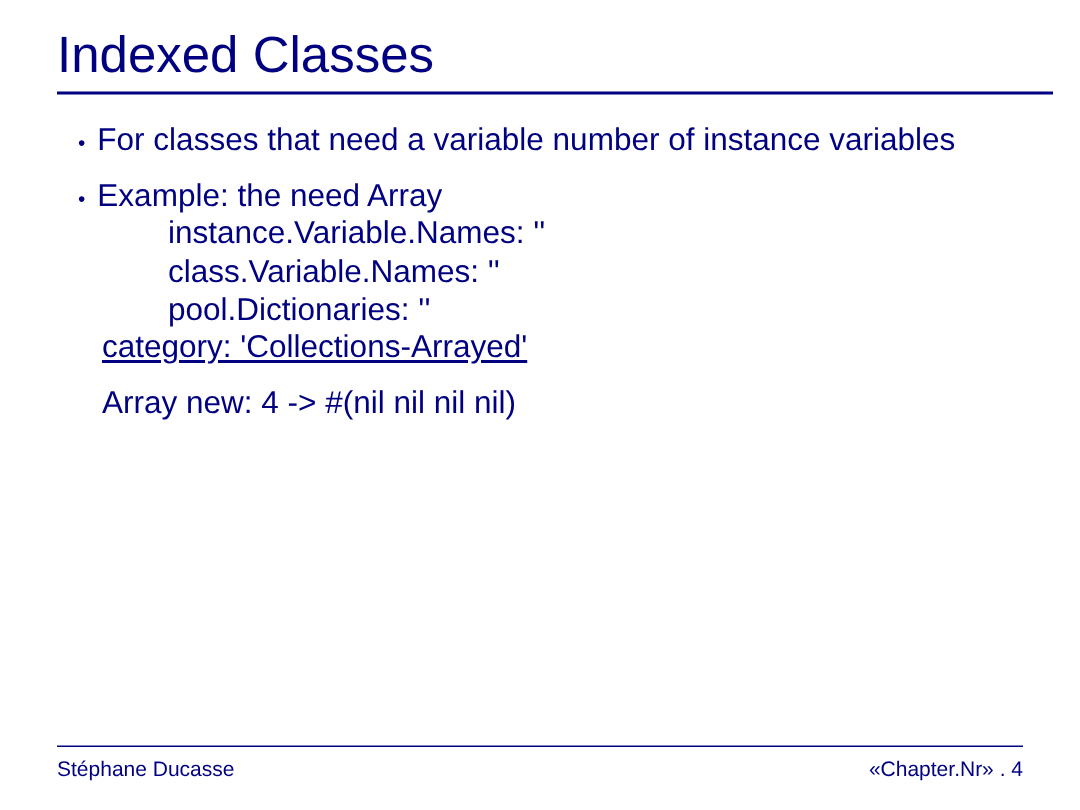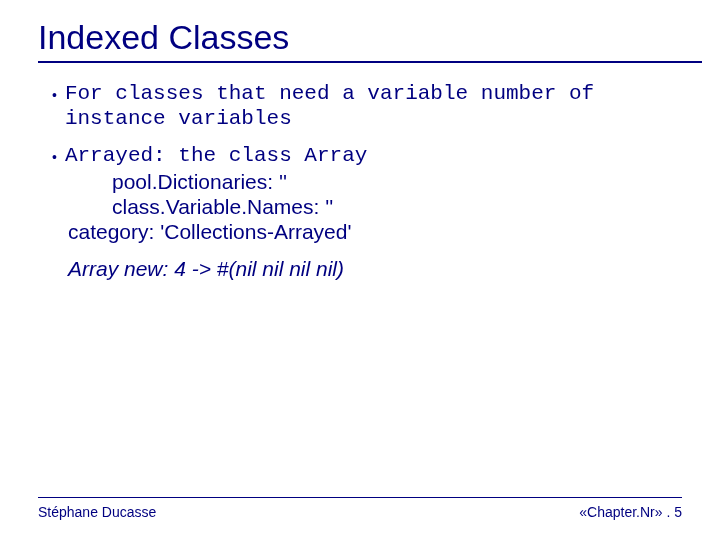--- a/index.html
+++ b/index.html
@@ -39,21 +39,20 @@
     margin-bottom: 12px;
   }
   .bullet-dot {
     font-size: 14px;
     margin-right: 8px;
     margin-top: 6px;
     flex: 0 0 auto;
   }
   .bullet-text {
     flex: 1 1 auto;
-    font-family: Liberation Mono, monospace;
   }
   .code-block {
     margin-left: 0;
     margin-bottom: 12px;
   }
   .indent1 { margin-left: 60px; }
   .footer {
     position: absolute;
     left: 38px;
     right: 38px;
@@ -81,36 +80,37 @@
 
   <div class="content">
 
     <div class="bullet-row">
       <span class="bullet-dot">•</span>
       <span class="bullet-text">For classes that need a variable number of instance variables</span>
     </div>
 
     <div class="bullet-row" style="margin-bottom:0;">
       <span class="bullet-dot">•</span>
-      <span class="bullet-text">Arrayed: the class Array</span>
+      <span class="bullet-text">Example: the need Array</span>
     </div>
 
     <div class="code-block">
+      <div class="indent1">instance.Variable.Names: ''</div>
+      <div class="indent1">class.Variable.Names: ''</div>
       <div class="indent1">pool.Dictionaries: ''</div>
-      <div class="indent1">class.Variable.Names: ''</div>
-      <div style="margin-left:16px;">category: 'Collections-Arrayed'</div>
+      <div style="margin-left:16px;text-decoration:underline;">category: 'Collections-Arrayed'</div>
     </div>
 
-    <div class="code-block" style="margin-left:16px;font-style:italic;">
+    <div class="code-block" style="margin-left:16px;">
       <div>Array new: 4 -&gt; #(nil nil nil nil)</div>
     </div>
 
   </div>
 
   <div class="footer">
     <hr class="footer-rule">
     <div class="footer-row">
       <span>Stéphane Ducasse</span>
-      <span>«Chapter.Nr» . 5</span>
+      <span>«Chapter.Nr» . 4</span>
     </div>
   </div>
 
 </div>
 
 </body></html>

